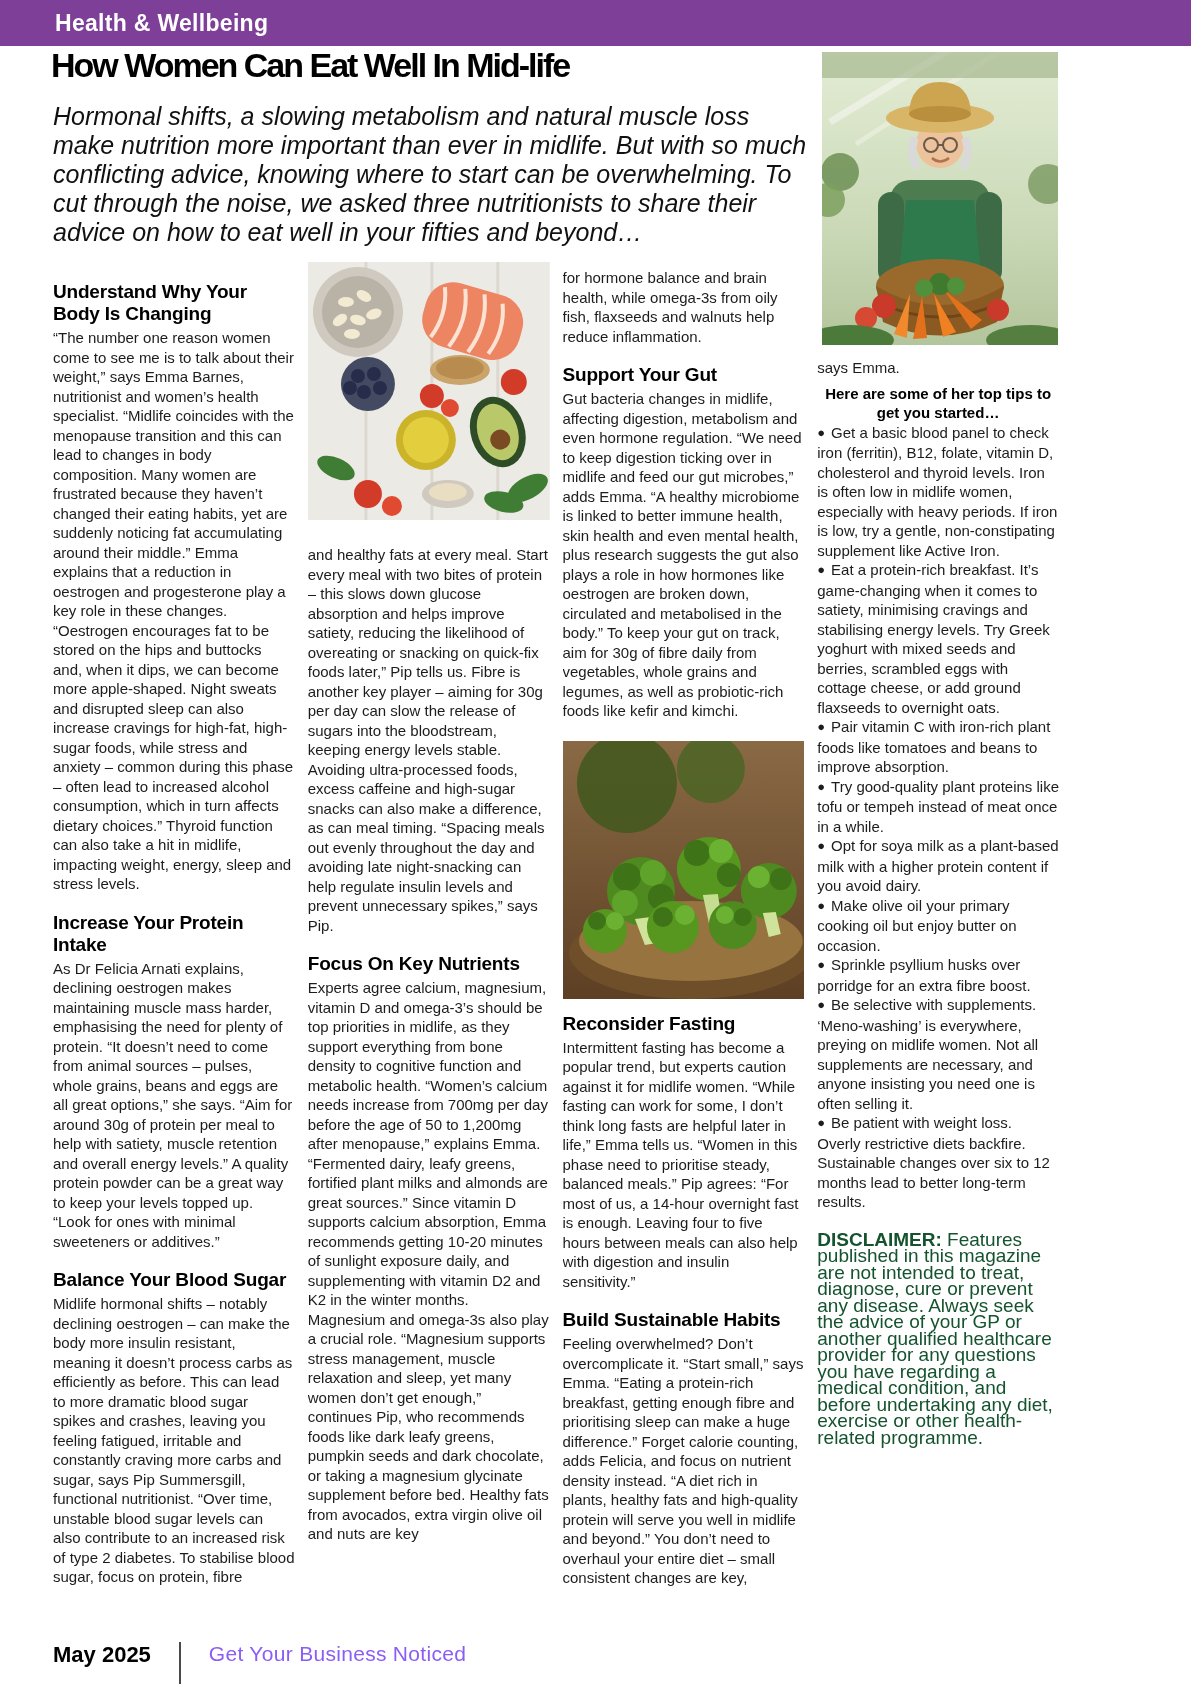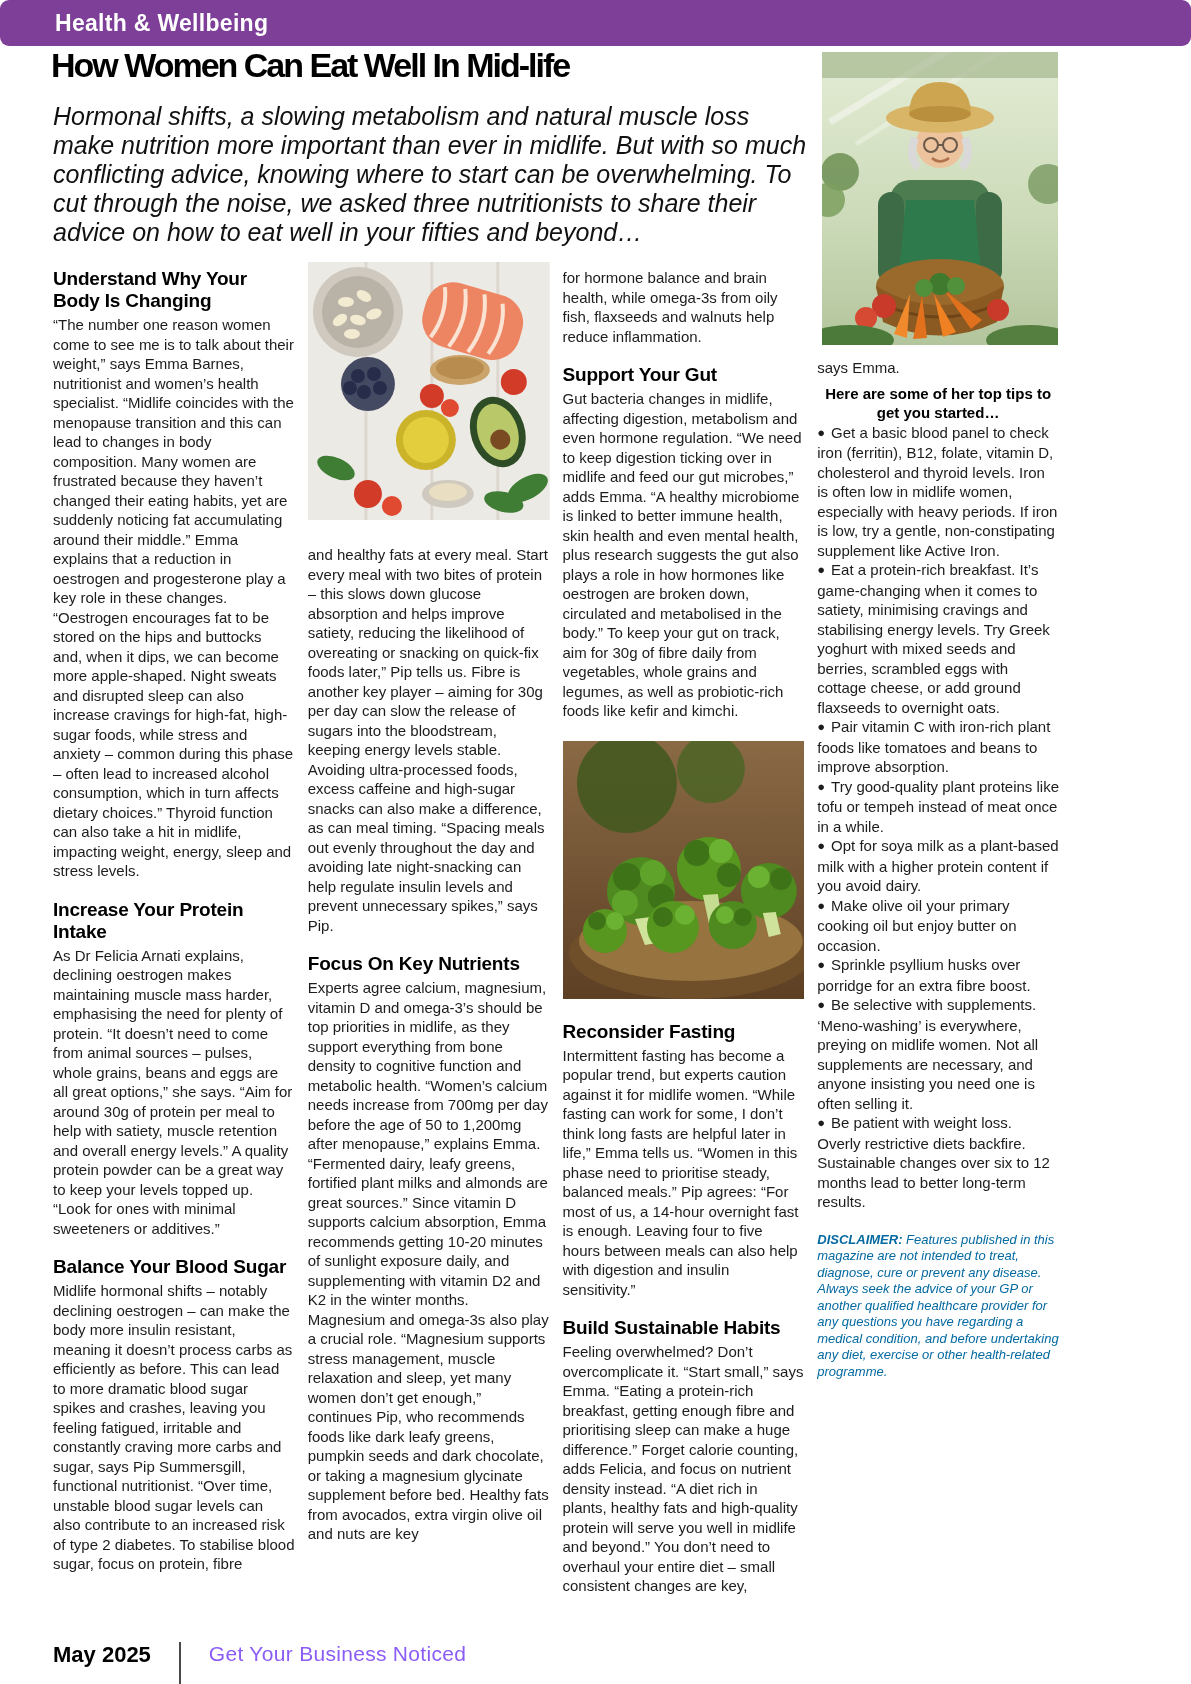--- a/index.html
+++ b/index.html
@@ -3,21 +3,21 @@
 <meta charset="utf-8">
 <style>
   html,body{margin:0;padding:0;}
   body{
     width:1191px;height:1684px;position:relative;background:#ffffff;
     font-family:"Liberation Sans", sans-serif;color:#1c1c1c;overflow:hidden;
   }
   
   .topbar{
     position:absolute;top:0;left:0;width:1191px;height:46px;background:#7d3f98;
-    display:flex;align-items:center;box-sizing:border-box;padding-left:55px;border-radius:9px;
+    display:flex;align-items:center;box-sizing:border-box;padding-left:55px;
   }
   .topbar .label{color:#ffffff;font-weight:bold;font-size:23px;letter-spacing:.3px;}
 
   .headline{
     position:absolute;left:51px;top:48px;width:770px;margin:0;
     font-size:34px;font-weight:bold;letter-spacing:-2px;line-height:1.05;color:#000;
     white-space:nowrap;
   }
   .intro{
     position:absolute;left:53px;top:102px;width:756px;margin:0;
@@ -31,30 +31,30 @@
 
   .columns{
     position:absolute;left:53px;top:262px;width:1006px;height:1368px;
     display:grid;grid-template-columns:repeat(4,1fr);column-gap:13px;
   }
   .col{overflow:hidden;font-size:15px;line-height:19.5px;}
   .col p{margin:0;}
   .col h2{
     font-size:19px;line-height:22px;margin:18px 0 3px 0;color:#000;letter-spacing:-.2px;
   }
-  .col h2.first{margin-top:6px;}
+  .col h2.first{margin-top:19px;}
   .photo-food{width:100%;height:258px;margin:0 0 25px 0;}
   .photo-broccoli{width:100%;height:258px;margin:20px 0 4px 0;}
 
   .col4{padding-top:96px;box-sizing:border-box;}
   .col4 .continuation{margin:0;}
   .col4 .lead{font-weight:bold;margin:6px 0 0 0;color:#000;text-align:center;}
   .bullet{margin:15px 0 0 0;}
   .bullet .marker{font-size:13px;margin-right:6px;position:relative;top:-1px;}
-  .disclaimer{margin:20px 0 0 0 !important;font-size:13px;line-height:16.5px;font-style:italic;color:#0369a1;}
+  .disclaimer{margin:20px 0 0 0 !important;font-size:19px;line-height:16.5px;color:#14532d;}
   .disclaimer .dlabel{font-weight:bold;}
 
   .footer{
     position:absolute;left:53px;top:1642px;height:42px;
     display:flex;align-items:flex-start;
   }
   .footer .issue{font-weight:bold;font-size:22px;color:#000;}
   .footer .vline{width:2px;height:42px;background:#4a4a4a;margin-left:28px;}
   .footer .tagline{font-size:21px;color:#8b5cf6;margin-left:28px;letter-spacing:.3px;}
 </style>
@@ -222,21 +222,21 @@
             <circle cx="122" cy="174" r="10" fill="#6cb232"></circle>
           <circle cx="170" cy="184" r="24" fill="#4e8a1f"></circle>
           <circle cx="162" cy="174" r="9" fill="#6cb232"></circle>
             <circle cx="180" cy="176" r="9" fill="#3e7318"></circle>
           <circle cx="42" cy="190" r="22" fill="#57961f"></circle>
           <circle cx="34" cy="180" r="9" fill="#3e7318"></circle>
             <circle cx="52" cy="180" r="9" fill="#6cb232"></circle>
         </g>
       </svg>
     </figure>
-    <h2 style="margin-top:22px">Reconsider Fasting</h2>
+    <h2 style="margin-top:14px">Reconsider Fasting</h2>
     <p>Intermittent fasting has become a popular trend, but experts caution against it for midlife women. “While fasting can work for some, I don’t think long fasts are helpful later in life,” Emma tells us. “Women in this phase need to prioritise steady, balanced meals.” Pip agrees: “For most of us, a 14-hour overnight fast is enough. Leaving four to five hours between meals can also help with digestion and insulin sensitivity.”</p>
     <h2>Build Sustainable Habits</h2>
     <p>Feeling overwhelmed? Don’t overcomplicate it. “Start small,” says Emma. “Eating a protein-rich breakfast, getting enough fibre and prioritising sleep can make a huge difference.” Forget calorie counting, adds Felicia, and focus on nutrient density instead. “A diet rich in plants, healthy fats and high-quality protein will serve you well in midlife and beyond.” You don’t need to overhaul your entire diet – small consistent changes are key,</p>
   </article>
 
   <article class="col col4">
     <p class="continuation">says Emma.</p>
     <p class="lead">Here are some of her top tips to get you started…</p>
 
     <p class="bullet"><span class="marker">●</span><span>Get a basic blood panel to check iron (ferritin), B12, folate, vitamin D, cholesterol and thyroid levels. Iron is often low in midlife women, especially with heavy periods. If iron is low, try a gentle, non-constipating supplement like Active Iron.</span></p>

